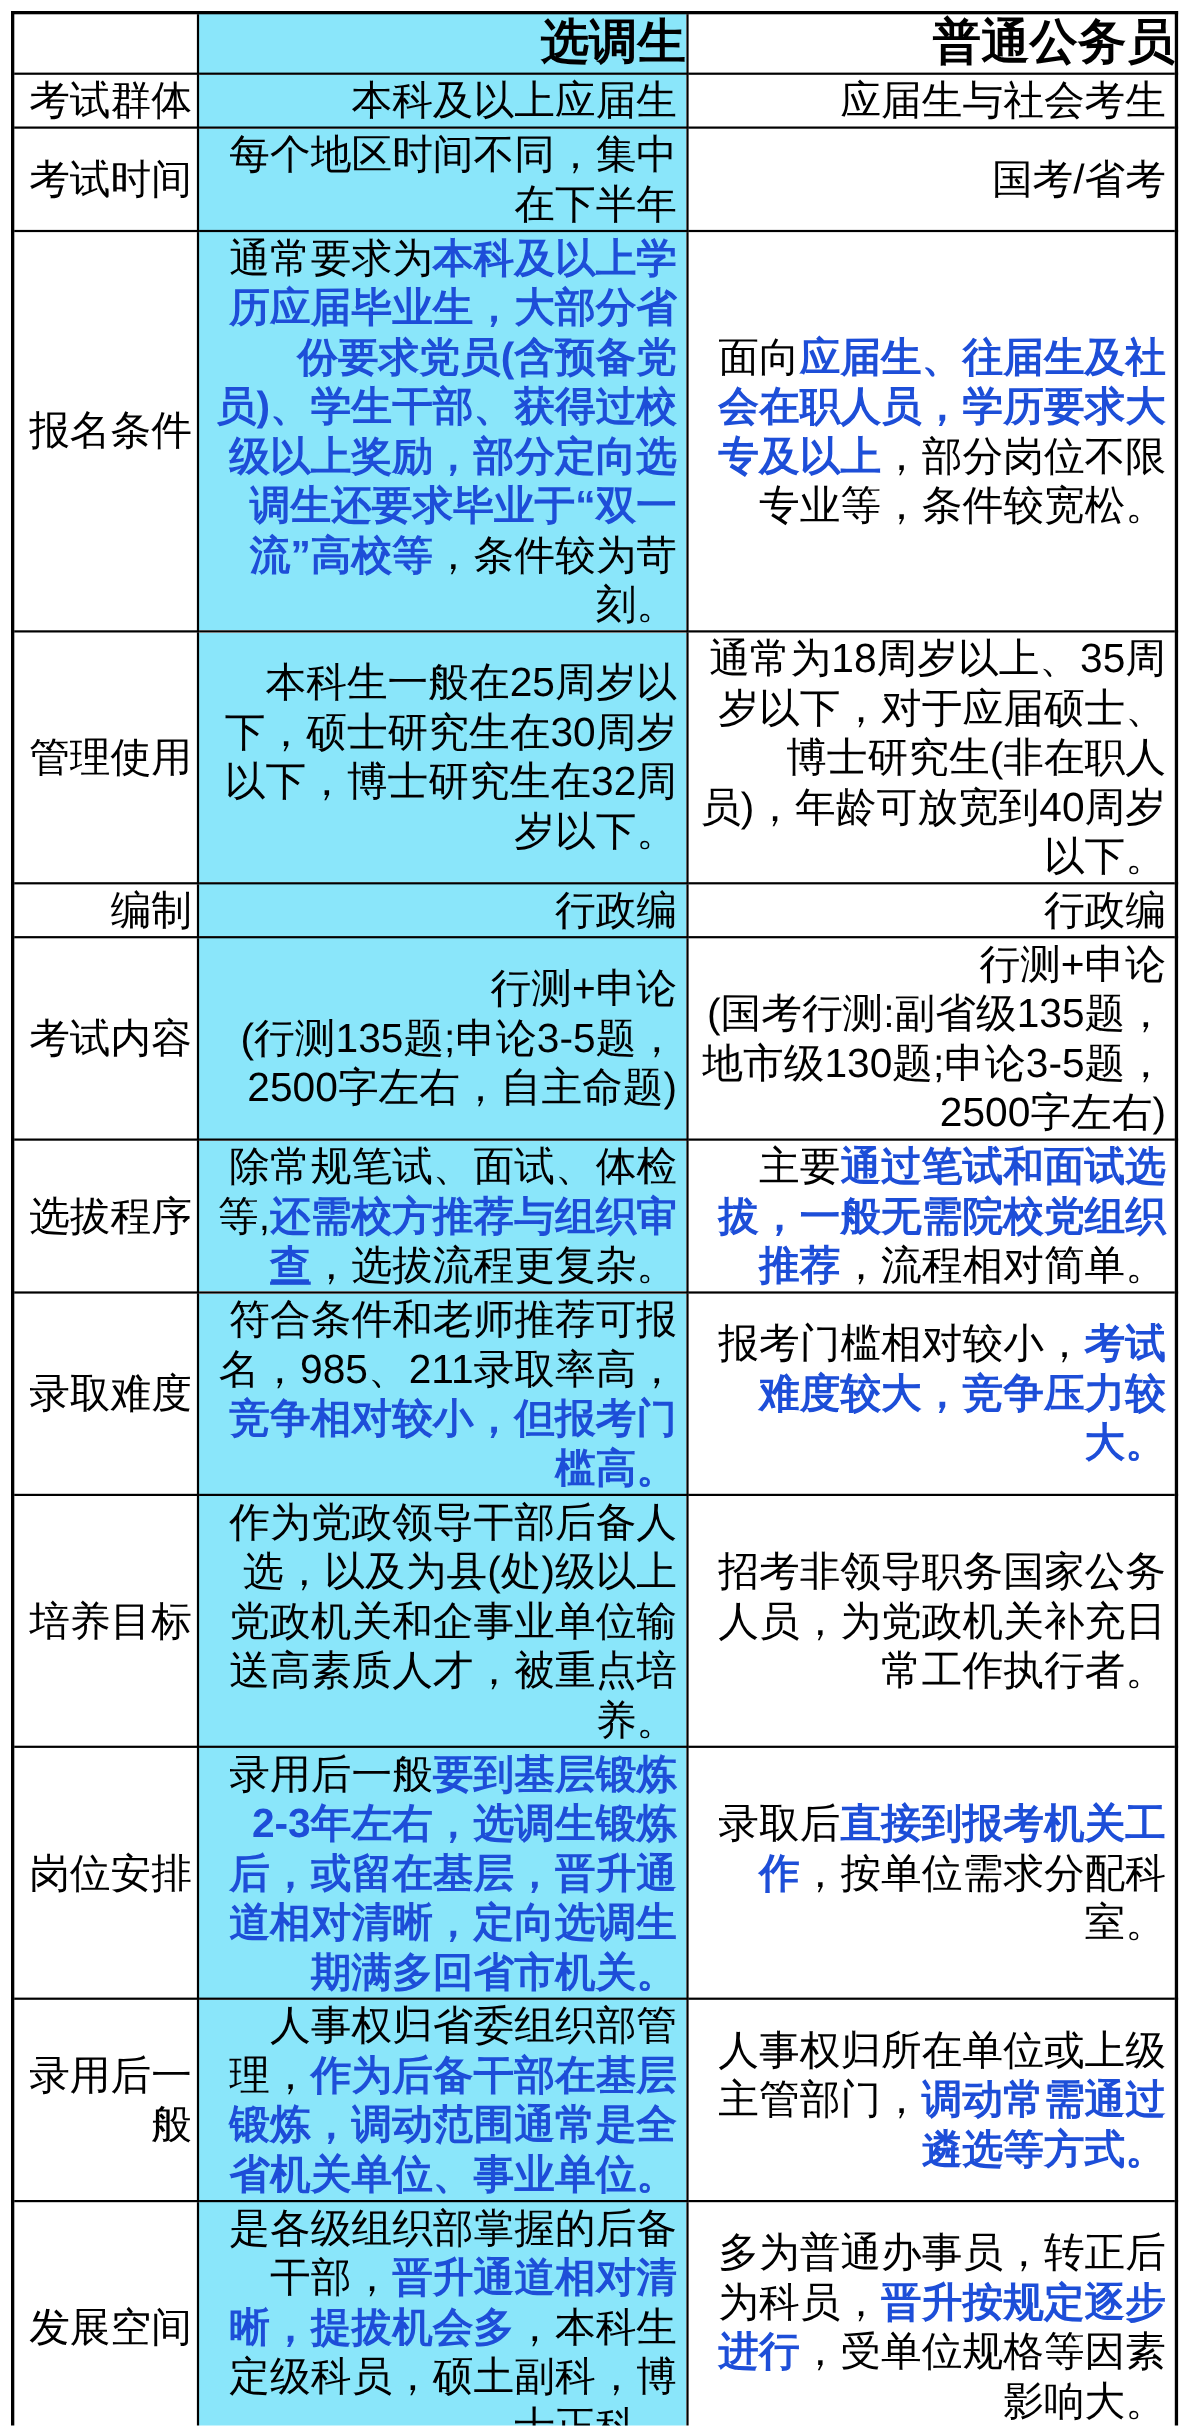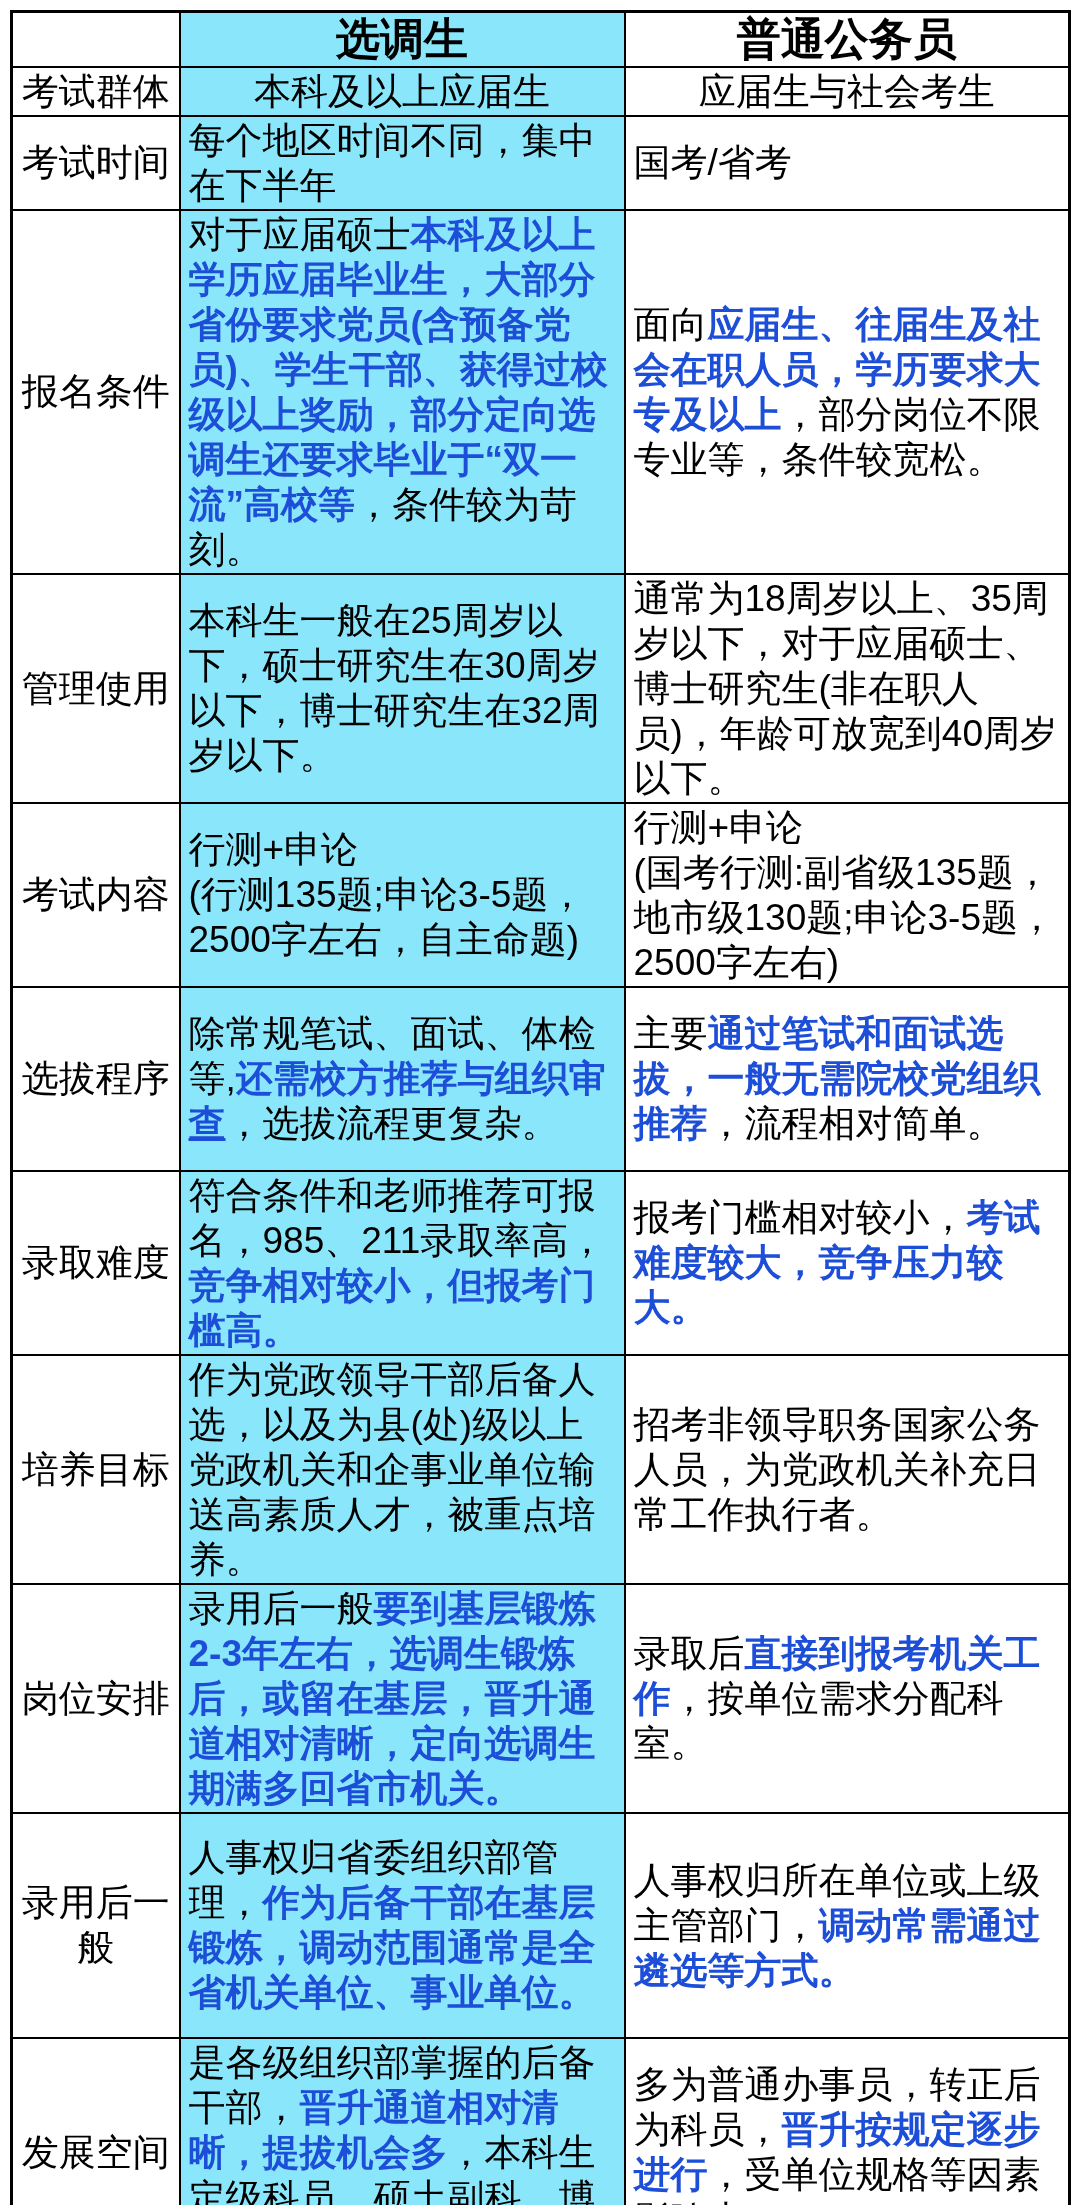--- a/index.html
+++ b/index.html
@@ -20,20 +20,21 @@
     top: 10px;
     border-collapse: collapse;
     table-layout: fixed;
     border: 3px solid #000000;
   }
   table.tbl td {
     border: 2px solid #000000;
     vertical-align: middle;
     box-sizing: border-box;
     overflow: hidden;
+    text-align: right;
   }
   .label-cell {
     text-align: center;
     font-size: 37px;
     line-height: 45px;
     background: #ffffff;
     padding: 0 4px;
   }
   .cell {
     font-size: 37px;
@@ -92,27 +93,32 @@
         <td class="cell cyan center"><span>本科及以上应届生</span></td>
         <td class="cell plain center"><span>应届生与社会考生</span></td>
       </tr>
       <tr>
         <td class="label-cell plain">考试时间</td>
         <td class="cell cyan"><span>每个地区时间不同，集中在下半年</span></td>
         <td class="cell plain"><span>国考/省考</span></td>
       </tr>
       <tr>
         <td class="label-cell plain">报名条件</td>
-        <td class="cell cyan"><span>对于应届硕士</span><span class="red">本科及以上学历应届毕业生，大部分省份要求党员(含预备党员)、学生干部、获得过校级以上奖励，部分定向选调生还要求毕业于“双一流”高校等</span><span>，条件较为苛刻。</span></td>
+        <td class="cell cyan"><span>通常要求为</span><span class="red">本科及以上学历应届毕业生，大部分省份要求党员(含预备党员)、学生干部、获得过校级以上奖励，部分定向选调生还要求毕业于“双一流”高校等</span><span>，条件较为苛刻。</span></td>
         <td class="cell plain"><span>面向</span><span class="red">应届生、往届生及社会在职人员，学历要求大专及以上</span><span>，部分岗位不限专业等，条件较宽松。</span></td>
       </tr>
       <tr>
         <td class="label-cell plain">管理使用</td>
         <td class="cell cyan"><span>本科生一般在25周岁以下，硕士研究生在30周岁以下，博士研究生在32周岁以下。</span></td>
         <td class="cell plain"><span>通常为18周岁以上、35周岁以下，对于应届硕士、博士研究生(非在职人员)，年龄可放宽到40周岁以下。</span></td>
+      </tr>
+      <tr>
+        <td class="label-cell plain">编制</td>
+        <td class="cell cyan center"><span>行政编</span></td>
+        <td class="cell plain center"><span>行政编</span></td>
       </tr>
       <tr>
         <td class="label-cell plain">考试内容</td>
         <td class="cell cyan"><span>行测+申论
 (行测135题;申论3-5题，2500字左右，自主命题)</span></td>
         <td class="cell plain"><span>行测+申论
 (国考行测:副省级135题，地市级130题;申论3-5题，2500字左右)</span></td>
       </tr>
       <tr>
         <td class="label-cell plain">选拔程序</td>

